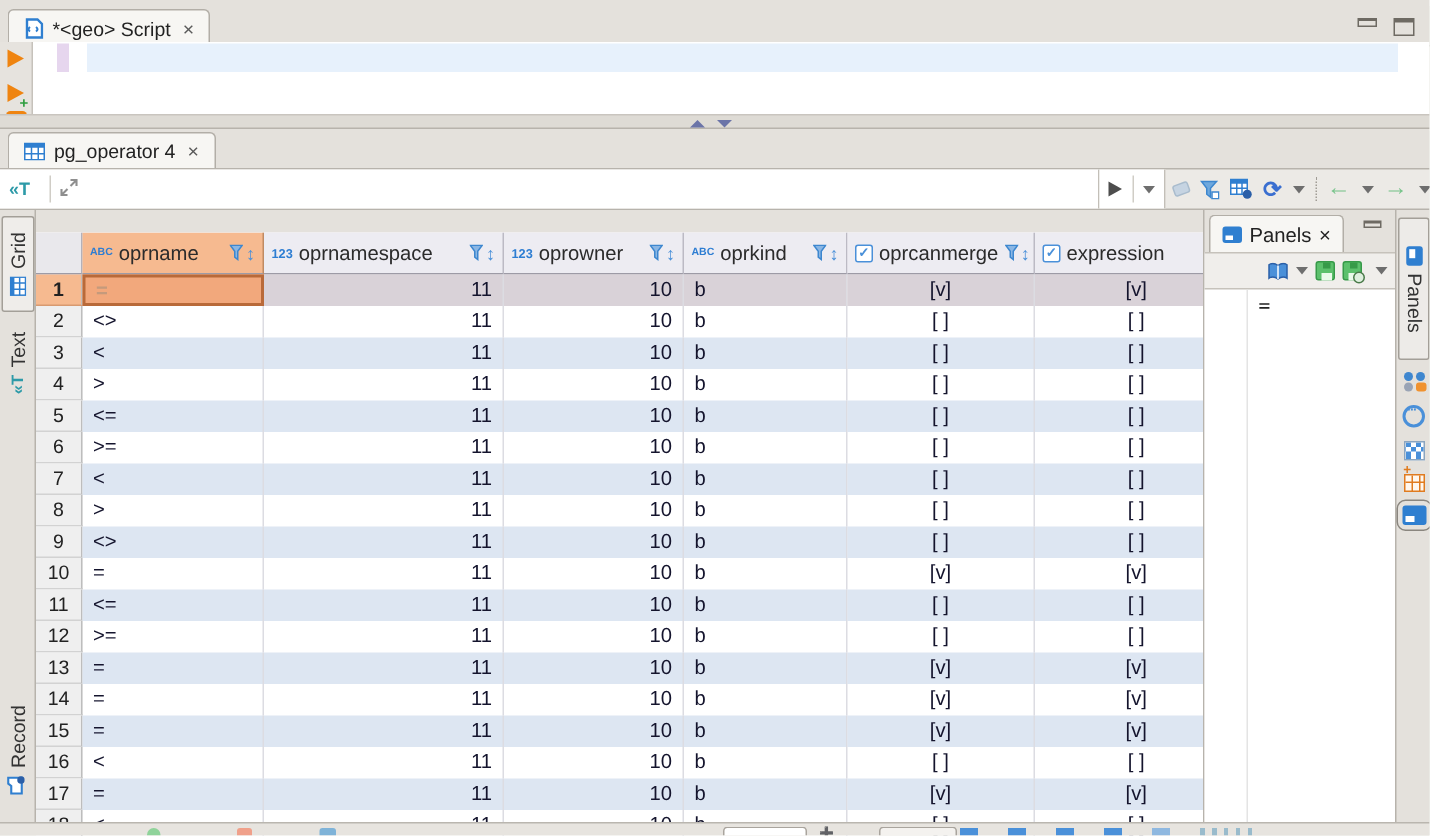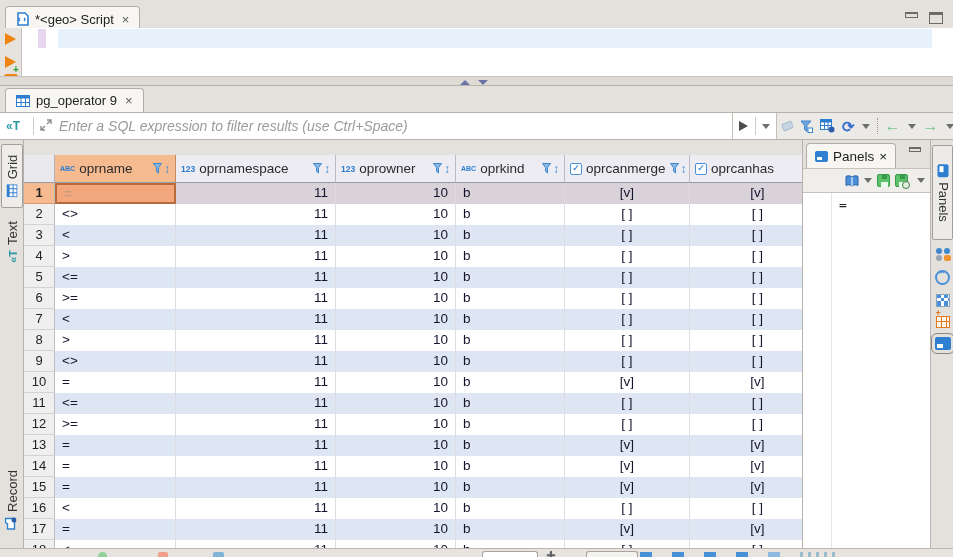--- a/index.html
+++ b/index.html
@@ -184,35 +184,34 @@
 
 <div class="res-tabbar">
   <div class="tab" style="left:5px; top:1px; height:24px;">
     <span class="grid-ic">
       <svg width="14" height="12" viewBox="0 0 14 12">
           <rect x="0.5" y="0.5" width="13" height="11" fill="#fff" stroke="#2f7fd0"></rect>
           <rect x="0.5" y="0.5" width="13" height="3" fill="#2f7fd0"></rect>
           <path d="M5 0.5 v11 M9.5 0.5 v11 M0.5 7.5 h13" stroke="#2f7fd0"></path>
         </svg>
     </span>
-    <span>pg_operator 9</span>
+    <span>pg_operator 4</span>
     <span class="close">×</span>
   </div>
 </div>
 
 <div class="filterbar">
   <div class="filter-input">
     <span class="ticon-teal">«T</span>
     <span class="fsep"></span>
     <span class="expand-ic">
       <svg width="12" height="12" viewBox="0 0 12 12">
           <path d="M7 1 h4 v4 M11 1 L7 5 M5 11 h-4 v-4 M1 11 L5 7" stroke="#8f8f8f" stroke-width="1.4" fill="none"></path>
         </svg>
     </span>
-    <span class="placeholder">Enter a SQL expression to filter results (use Ctrl+Space)</span>
   </div>
   <div class="apply-box">
     <div class="apply-play"></div>
     <div class="apply-div"></div>
     <div class="dd"></div>
   </div>
   <div class="fb-icons">
     <span class="eraser"></span>
     <span class="funnel-ic">
       <svg width="13" height="13" viewBox="0 0 13 13">
@@ -325,21 +324,21 @@
           <span class="spacer"></span>
           <span class="funnelh">
             <svg width="9" height="11" viewBox="0 0 9 11">
               <path d="M0.5 0.5 h8 l-3 4 v5.5 l-2 -1.6 v-3.9 z" fill="#8ab6e4" stroke="#3d87cf"></path>
             </svg>
           </span>
           <span class="sortic">↕</span>
         </div>
         <div class="hcell" style="width: 136px;">
           <span class="cbicon">✓</span>
-          <span class="lbl">oprcanhas</span>
+          <span class="lbl">expression</span>
           <span class="spacer"></span>
         </div>
       </div>
     <div id="grid-body">
         <div class="grow selrow">
           <div class="rnum selr">1</div>
           <div class="gcell selcell" style="width: 121px;">=</div>
           <div class="gcell r" style="width: 160px;">11</div>
           <div class="gcell r" style="width: 120px;">10</div>
           <div class="gcell" style="width: 109px;">b</div>

